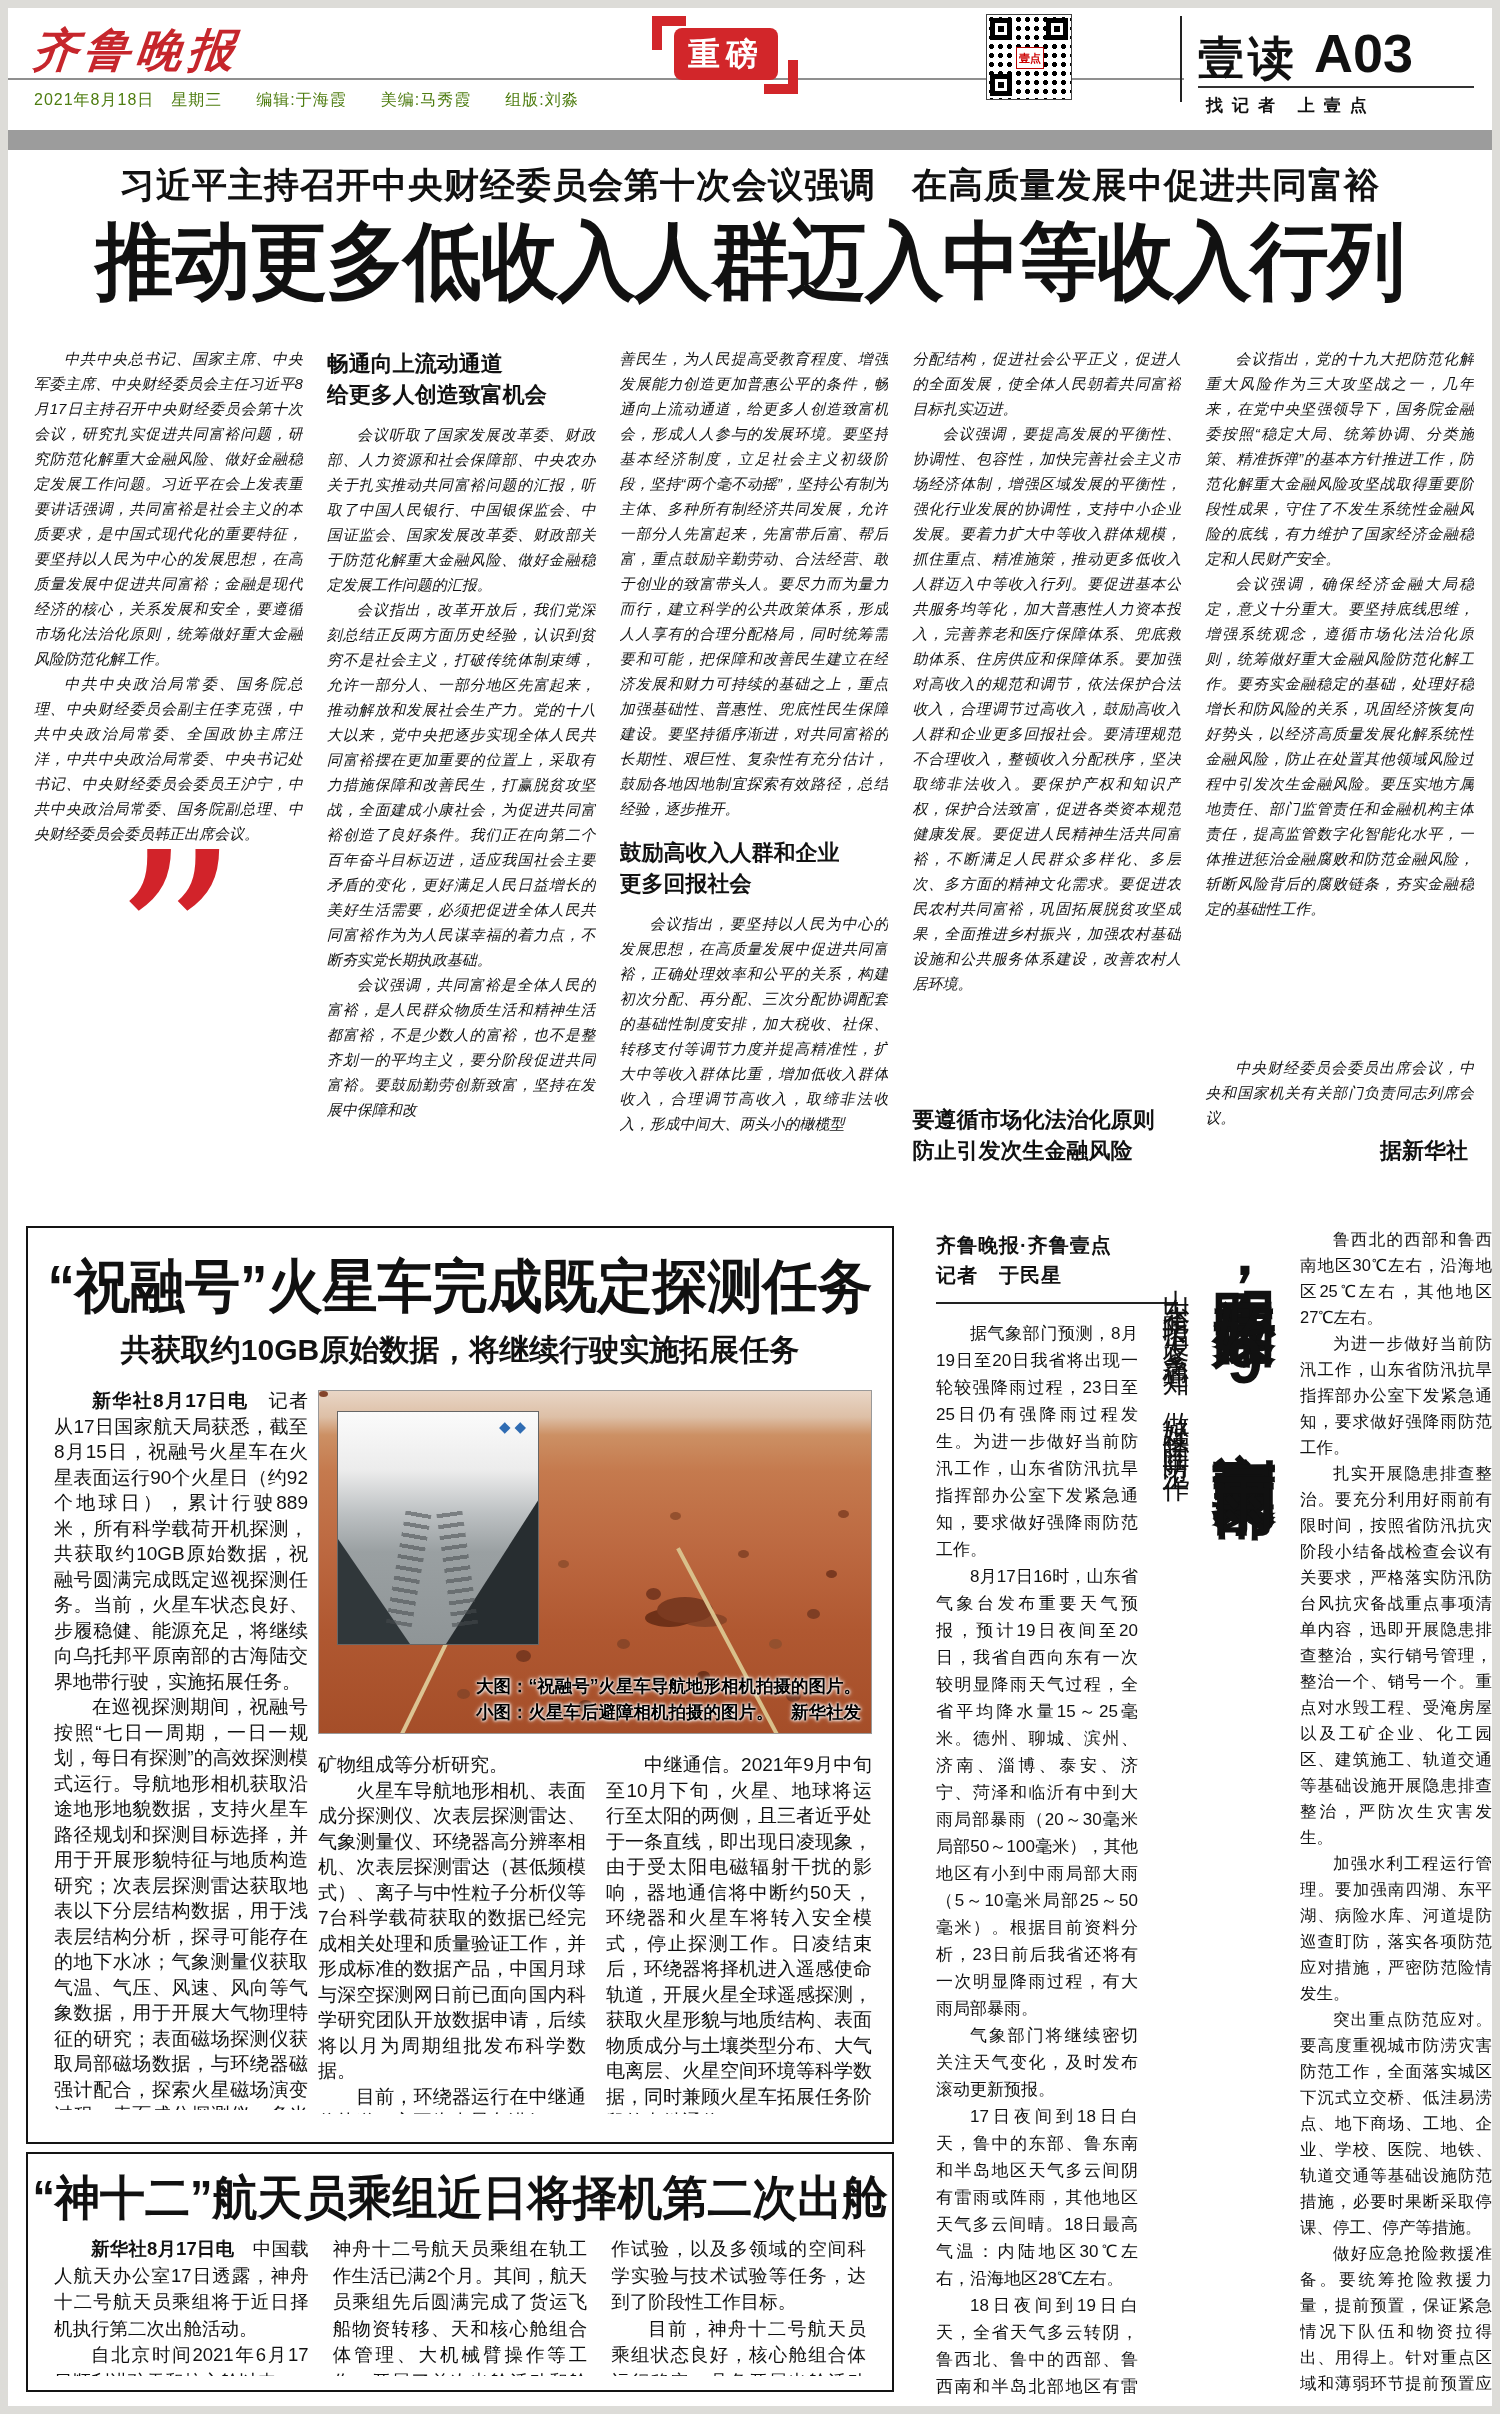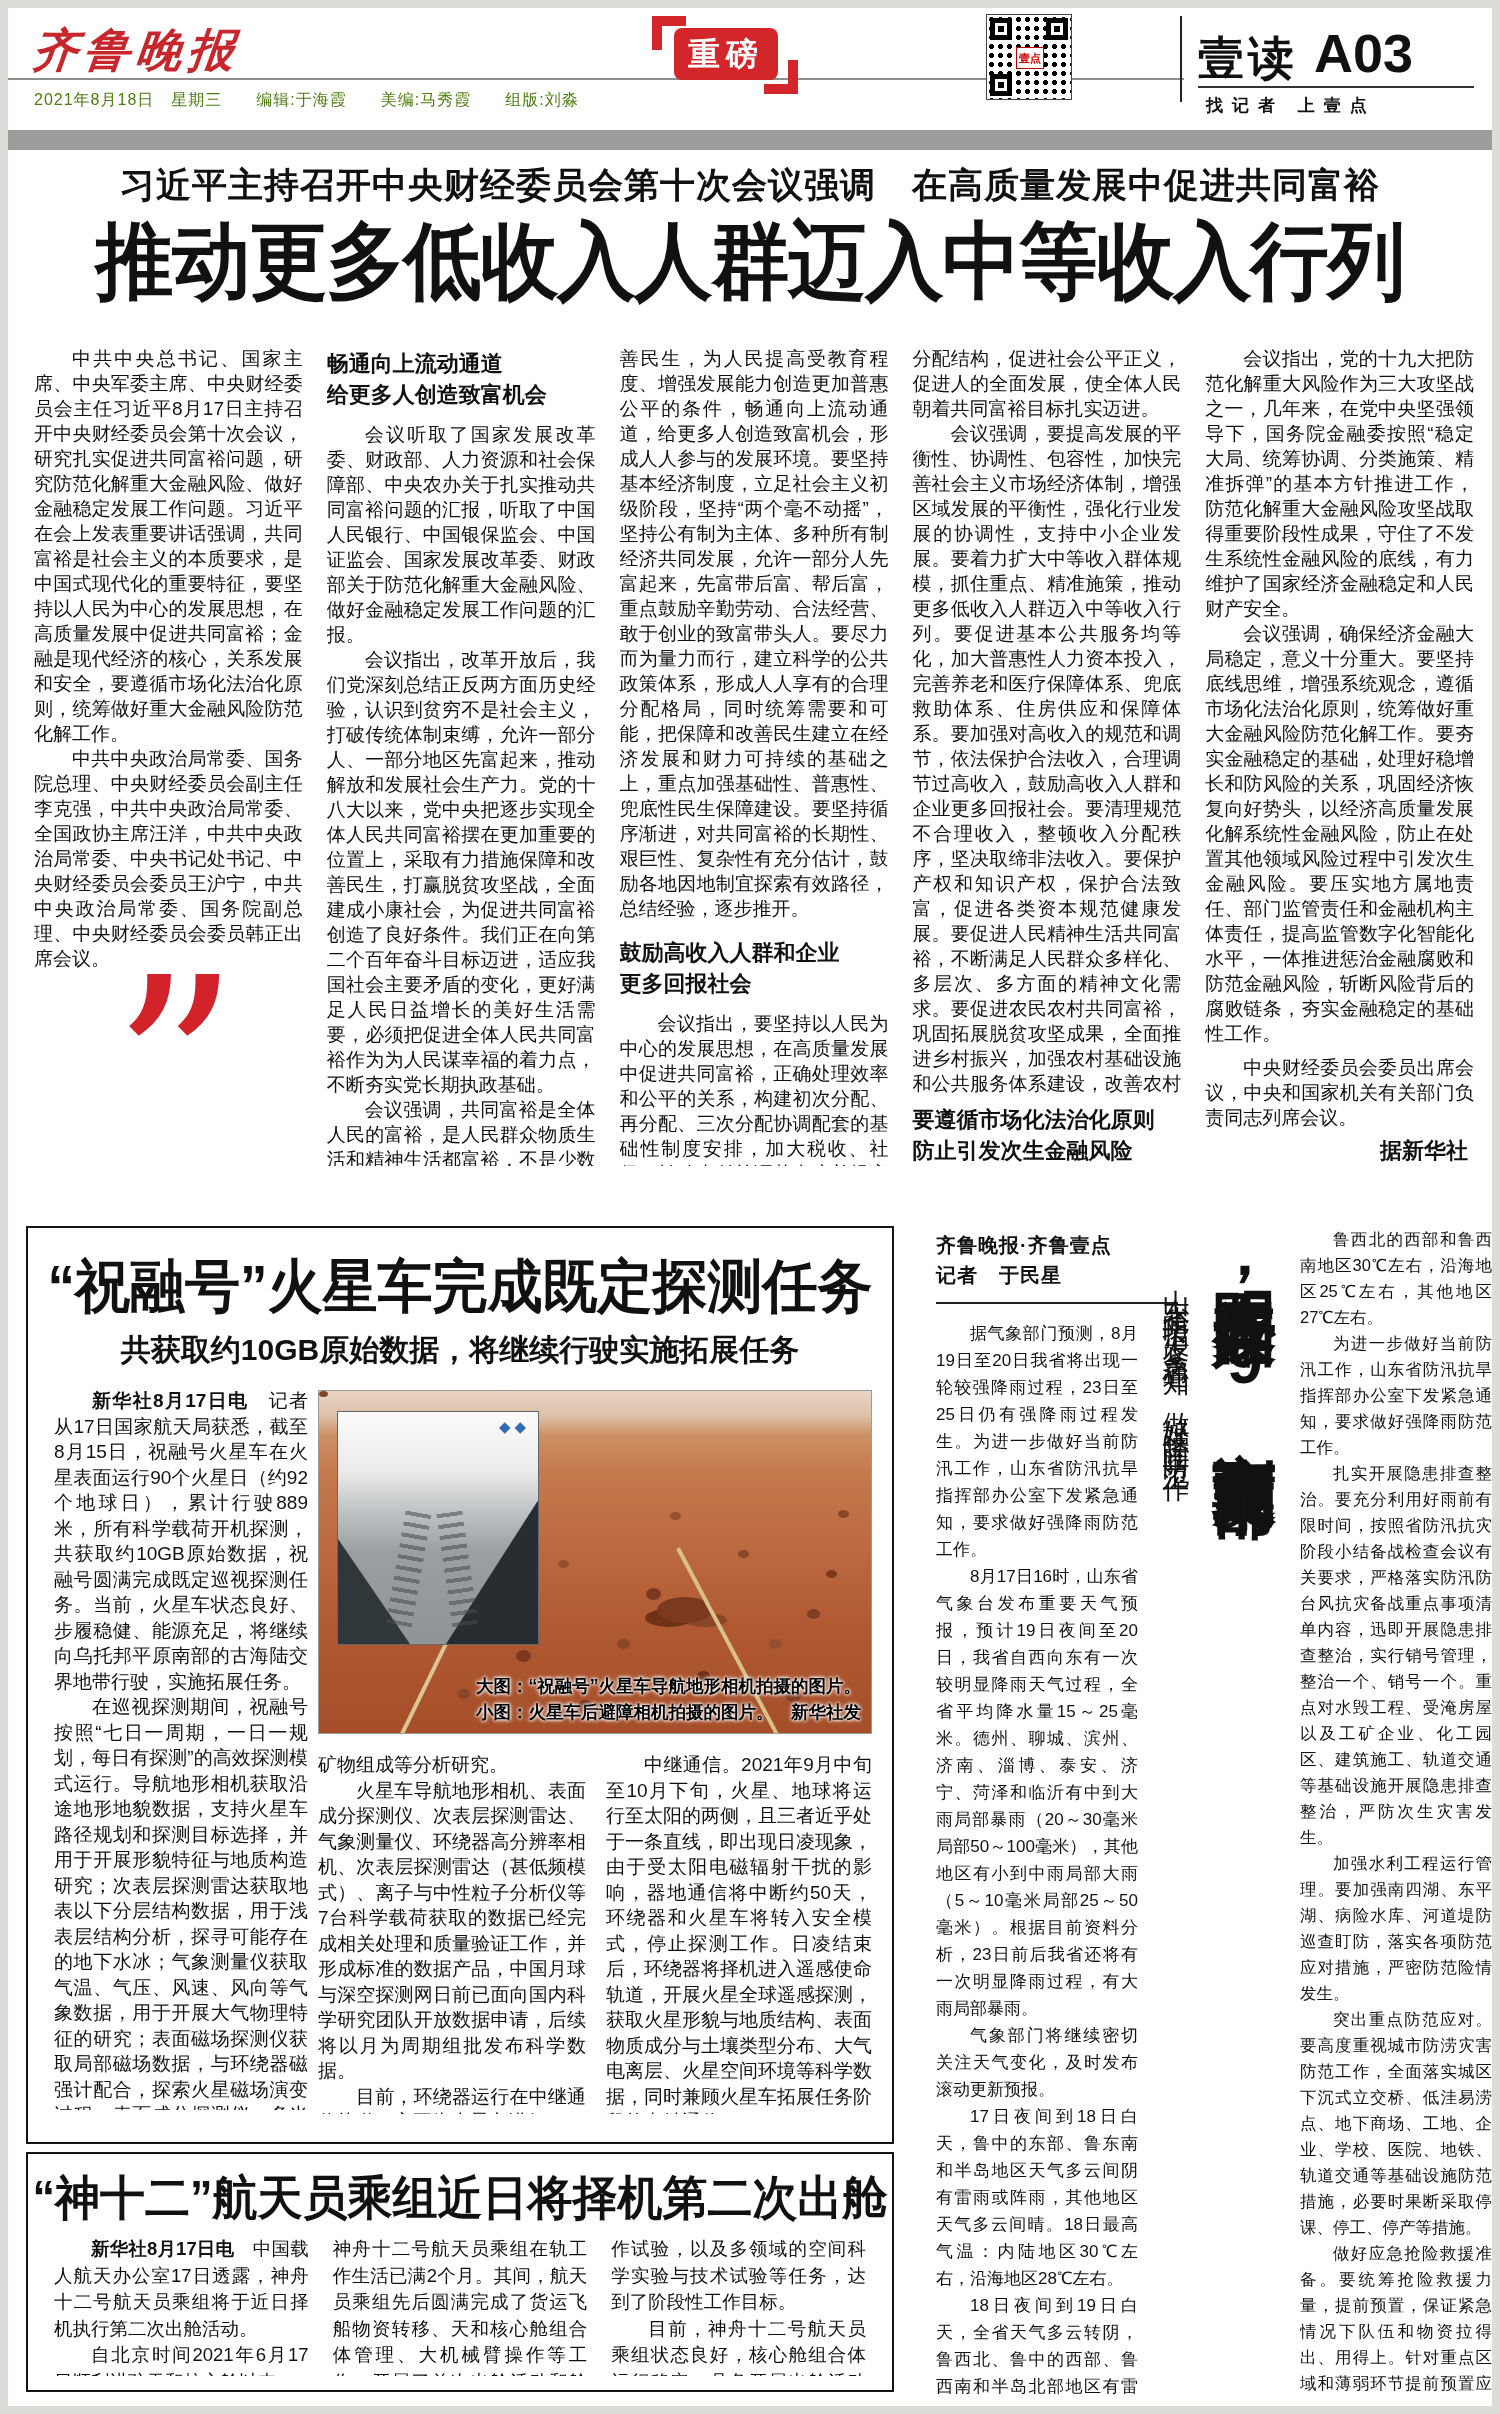--- a/index.html
+++ b/index.html
@@ -41,21 +41,21 @@
 
 
 .kicker { position:absolute; left:0; top:154px; width:100%; text-align:center;
           font-size:35px; font-weight:800; letter-spacing:1px; }
 .headline { position:absolute; left:0; top:202px; width:100%; text-align:center;
             font-size:78px; font-weight:900; letter-spacing:-1px; transform:scaleY(1.08); }
 
 .lead-cols { position:absolute; left:26px; top:338px; width:1440px; height:820px;
              display:flex; gap:24px; }
 .lead-col { flex:1; overflow:hidden; position:relative; }
-.lead-col p { font-size:19px; line-height:25px; text-align:justify; text-indent:2em; }
+.lead-col p { font-size:15px; line-height:25px; text-align:justify; text-indent:2em;font-style:italic; }
 .lead-col p.pc { text-indent:0; }
 .sub { font-size:22px; font-weight:800; line-height:31px; white-space:pre-line; margin:16px 0 12px; }
 .sub-bottom { position:absolute; bottom:0; left:0; right:0; background:#fff; padding-top:8px; margin:0; }
 .quote { text-align:center; margin-top:44px; height:150px; overflow:visible; }
 .quote span { font-family:"DejaVu Serif", serif; font-size:250px; line-height:110px;
               color:#d2232a; letter-spacing:-14px; display:inline-block; }
 .lead-end { position:absolute; bottom:0; left:0; right:0; background:#fff; padding-top:6px; }
 .src { text-align:right; font-weight:800; font-size:22px; padding:6px 6px 0 0; }
 .dl { font-weight:800; } .dl::after { content:"\3000"; }
 

